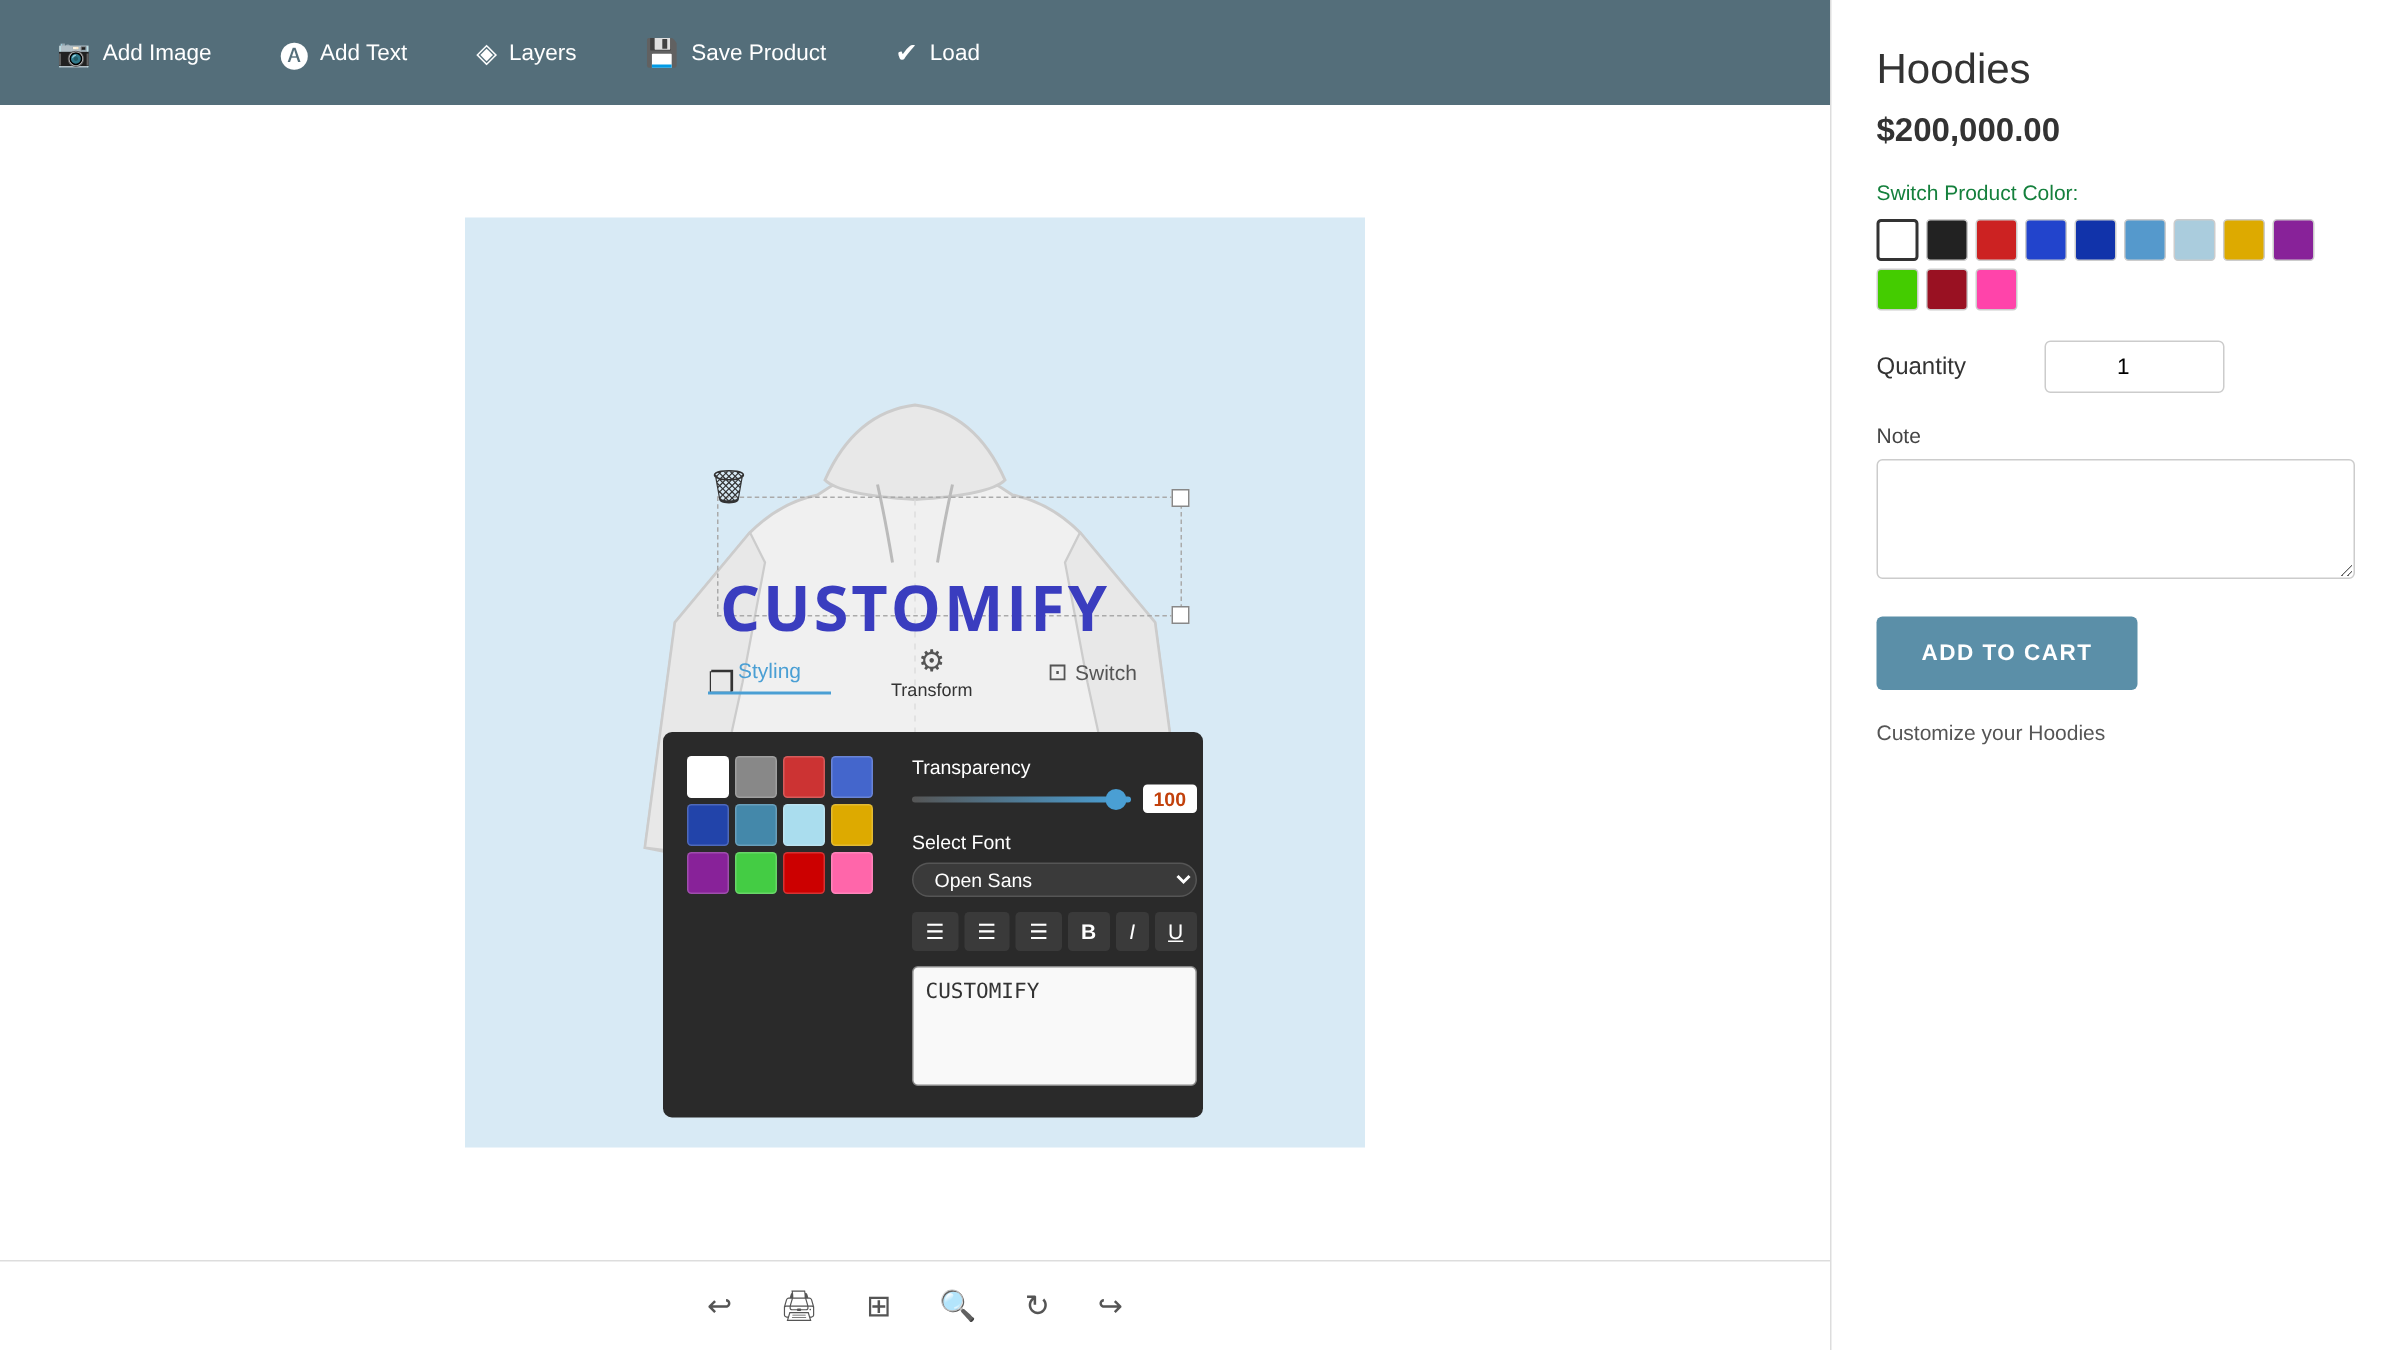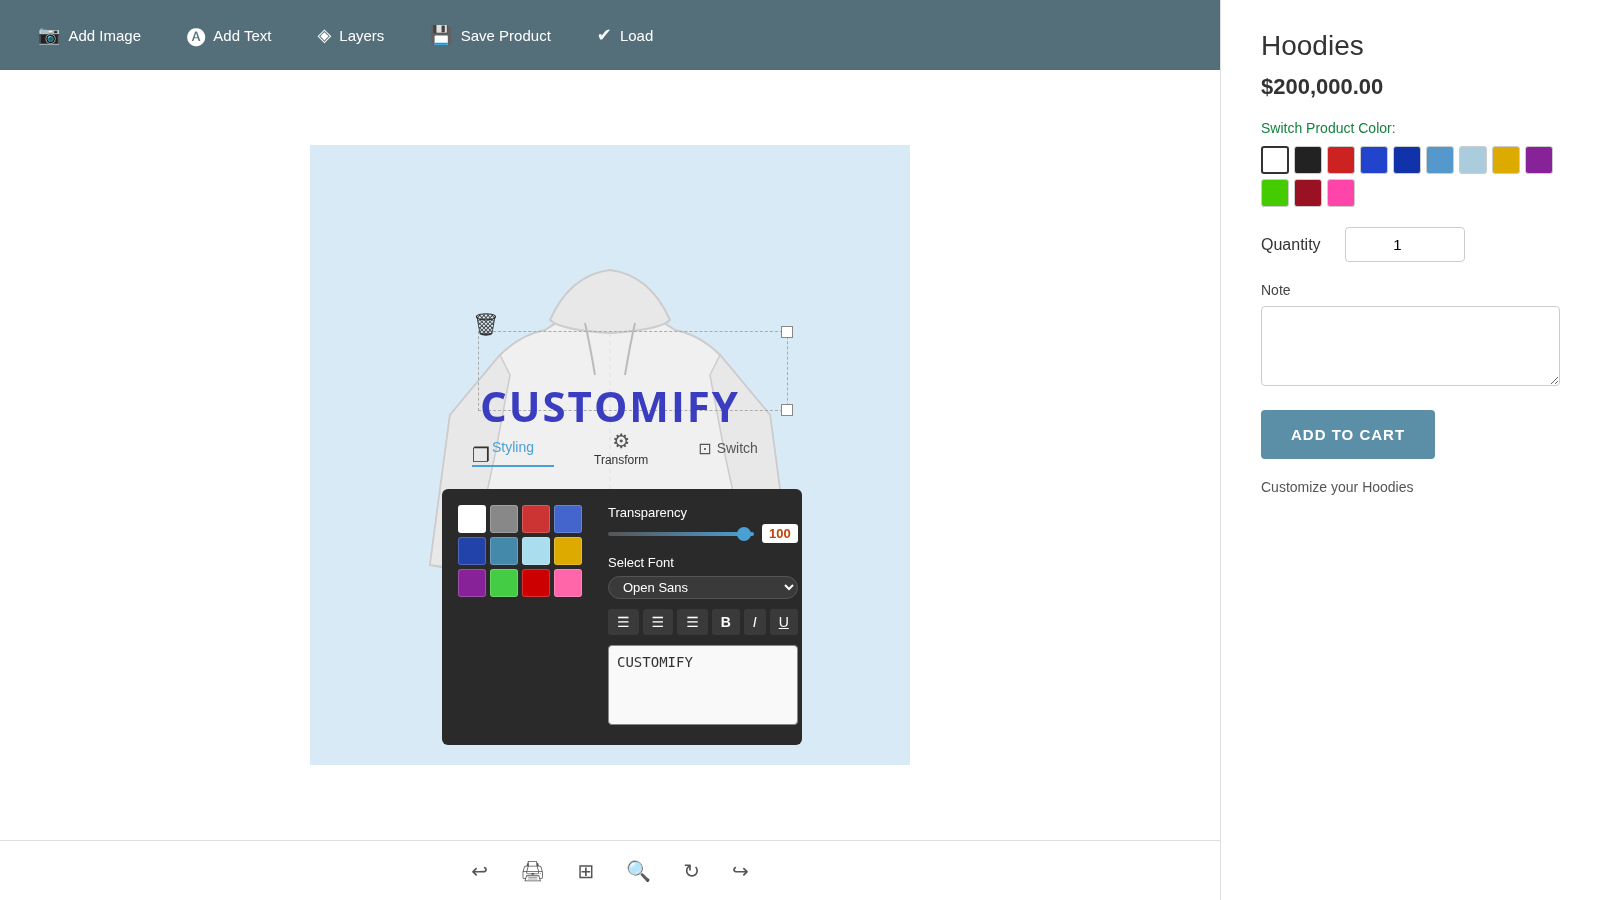--- a/index.html
+++ b/index.html
@@ -244,21 +244,21 @@
       color: #555;
       cursor: pointer;
       padding: 6px;
     }
 
     
     .right-panel {
       width: 380px;
       background: #fff;
       border-left: 1px solid #ddd;
-      padding: 30px 40px;
+      padding: 30px 30px;
       overflow-y: auto;
     }
 
     .product-title {
       font-size: 28px;
       font-weight: 400;
       color: #333;
       margin-bottom: 12px;
     }
 
@@ -286,21 +286,21 @@
       height: 28px;
       border-radius: 3px;
       cursor: pointer;
       border: 1px solid #ccc;
     }
     .product-color-swatch.selected { border: 2px solid #333; }
 
     .quantity-row {
       display: flex;
       align-items: center;
-      gap: 4px;
+      gap: 32px;
       margin-bottom: 20px;
     }
     .quantity-label {
       font-size: 16px;
       color: #333;
       min-width: 80px;
     }
     .quantity-input {
       width: 120px;
       padding: 8px 12px;
@@ -409,21 +409,21 @@
 
       <div class="copy-icon-pos">❐</div>
 
       <div class="selection-box">
         <div class="handle handle-tr"></div>
         <div class="handle handle-br"></div>
       </div>
 
       <div class="customify-text">CUSTOMIFY</div>
 
-      <div style="position:absolute; bottom:298px; left:27%; display:flex; gap:0; z-index:20;margin-top:25px;">
+      <div style="position:absolute; bottom:298px; left:27%; display:flex; align-items:center; gap:0; z-index:20;margin-top:25px;">
         <button class="tab-btn active">Styling</button>
         <div style="position:relative; left:40px; display:flex; flex-direction:column; align-items:center; cursor:pointer;">
           <span style="font-size:20px; color:#555;">⚙</span>
           <span style="font-size:12px; color:#333;">Transform</span>
         </div>
         <div style="position:relative; left:90px; display:flex; align-items:center; gap:5px; cursor:pointer;">
           <span style="font-size:16px; color:#555;">⊡</span>
           <span style="font-size:14px; color:#555;">Switch</span>
         </div>
       </div>

